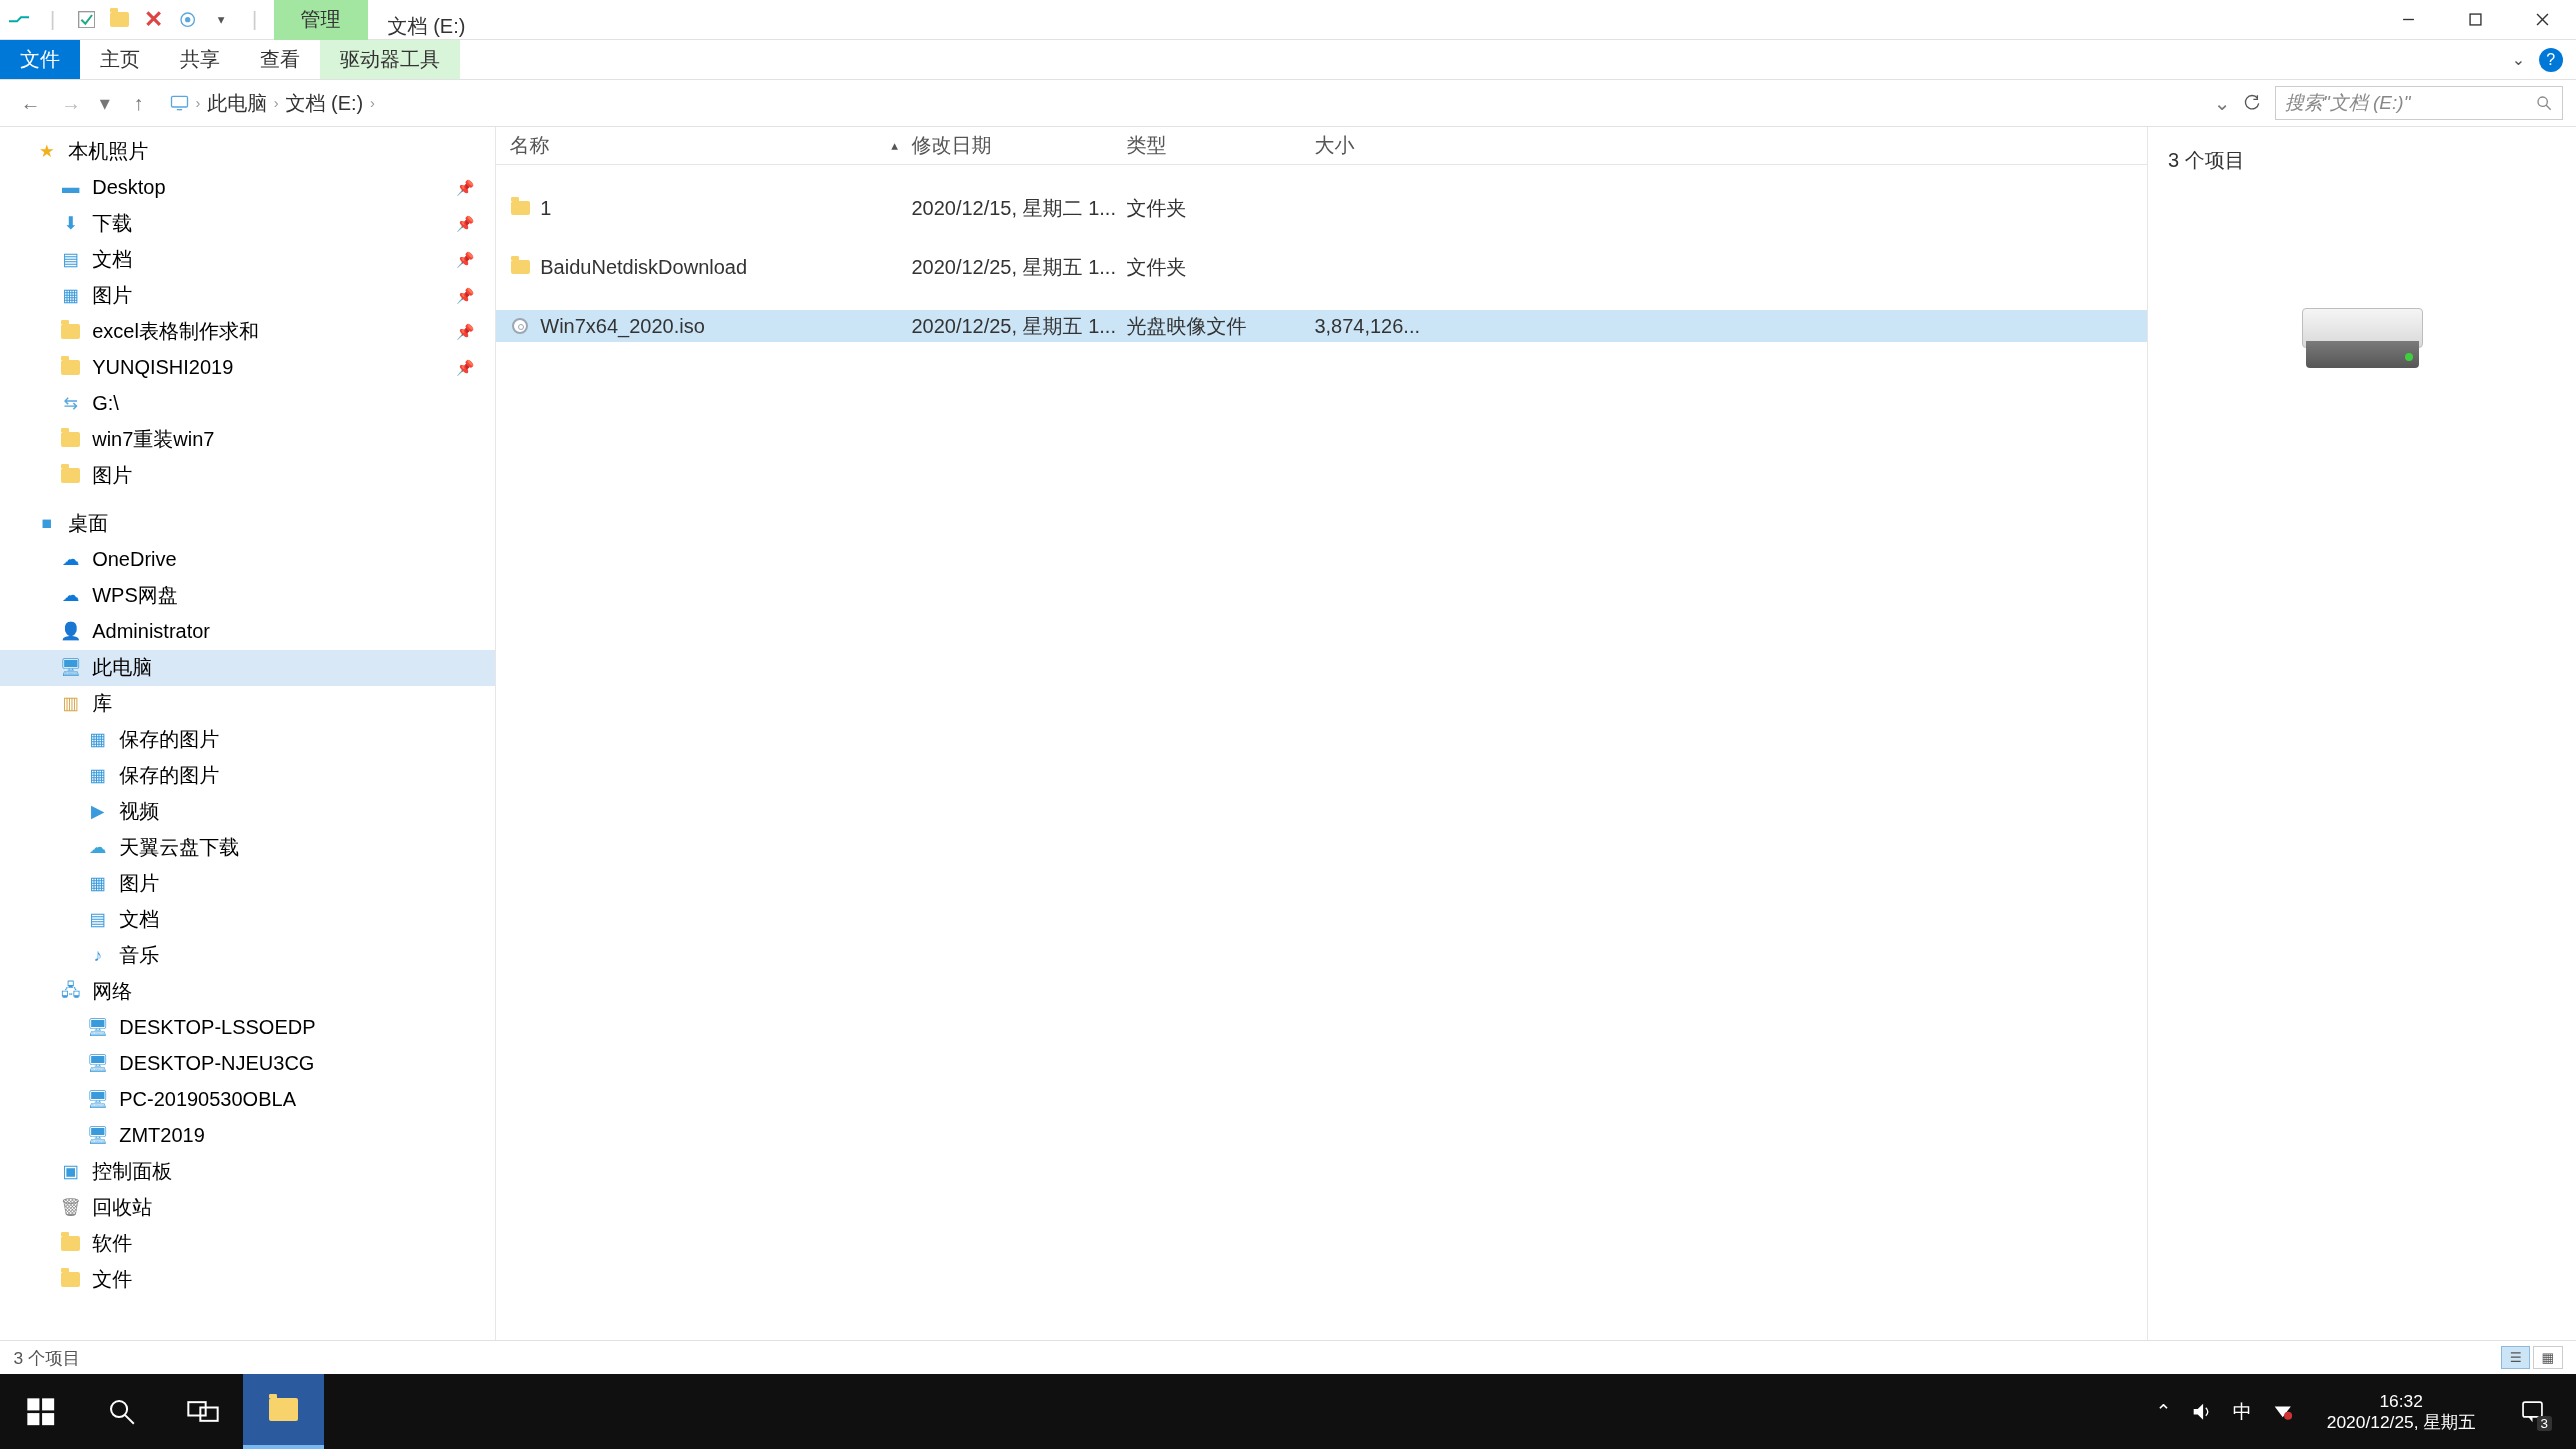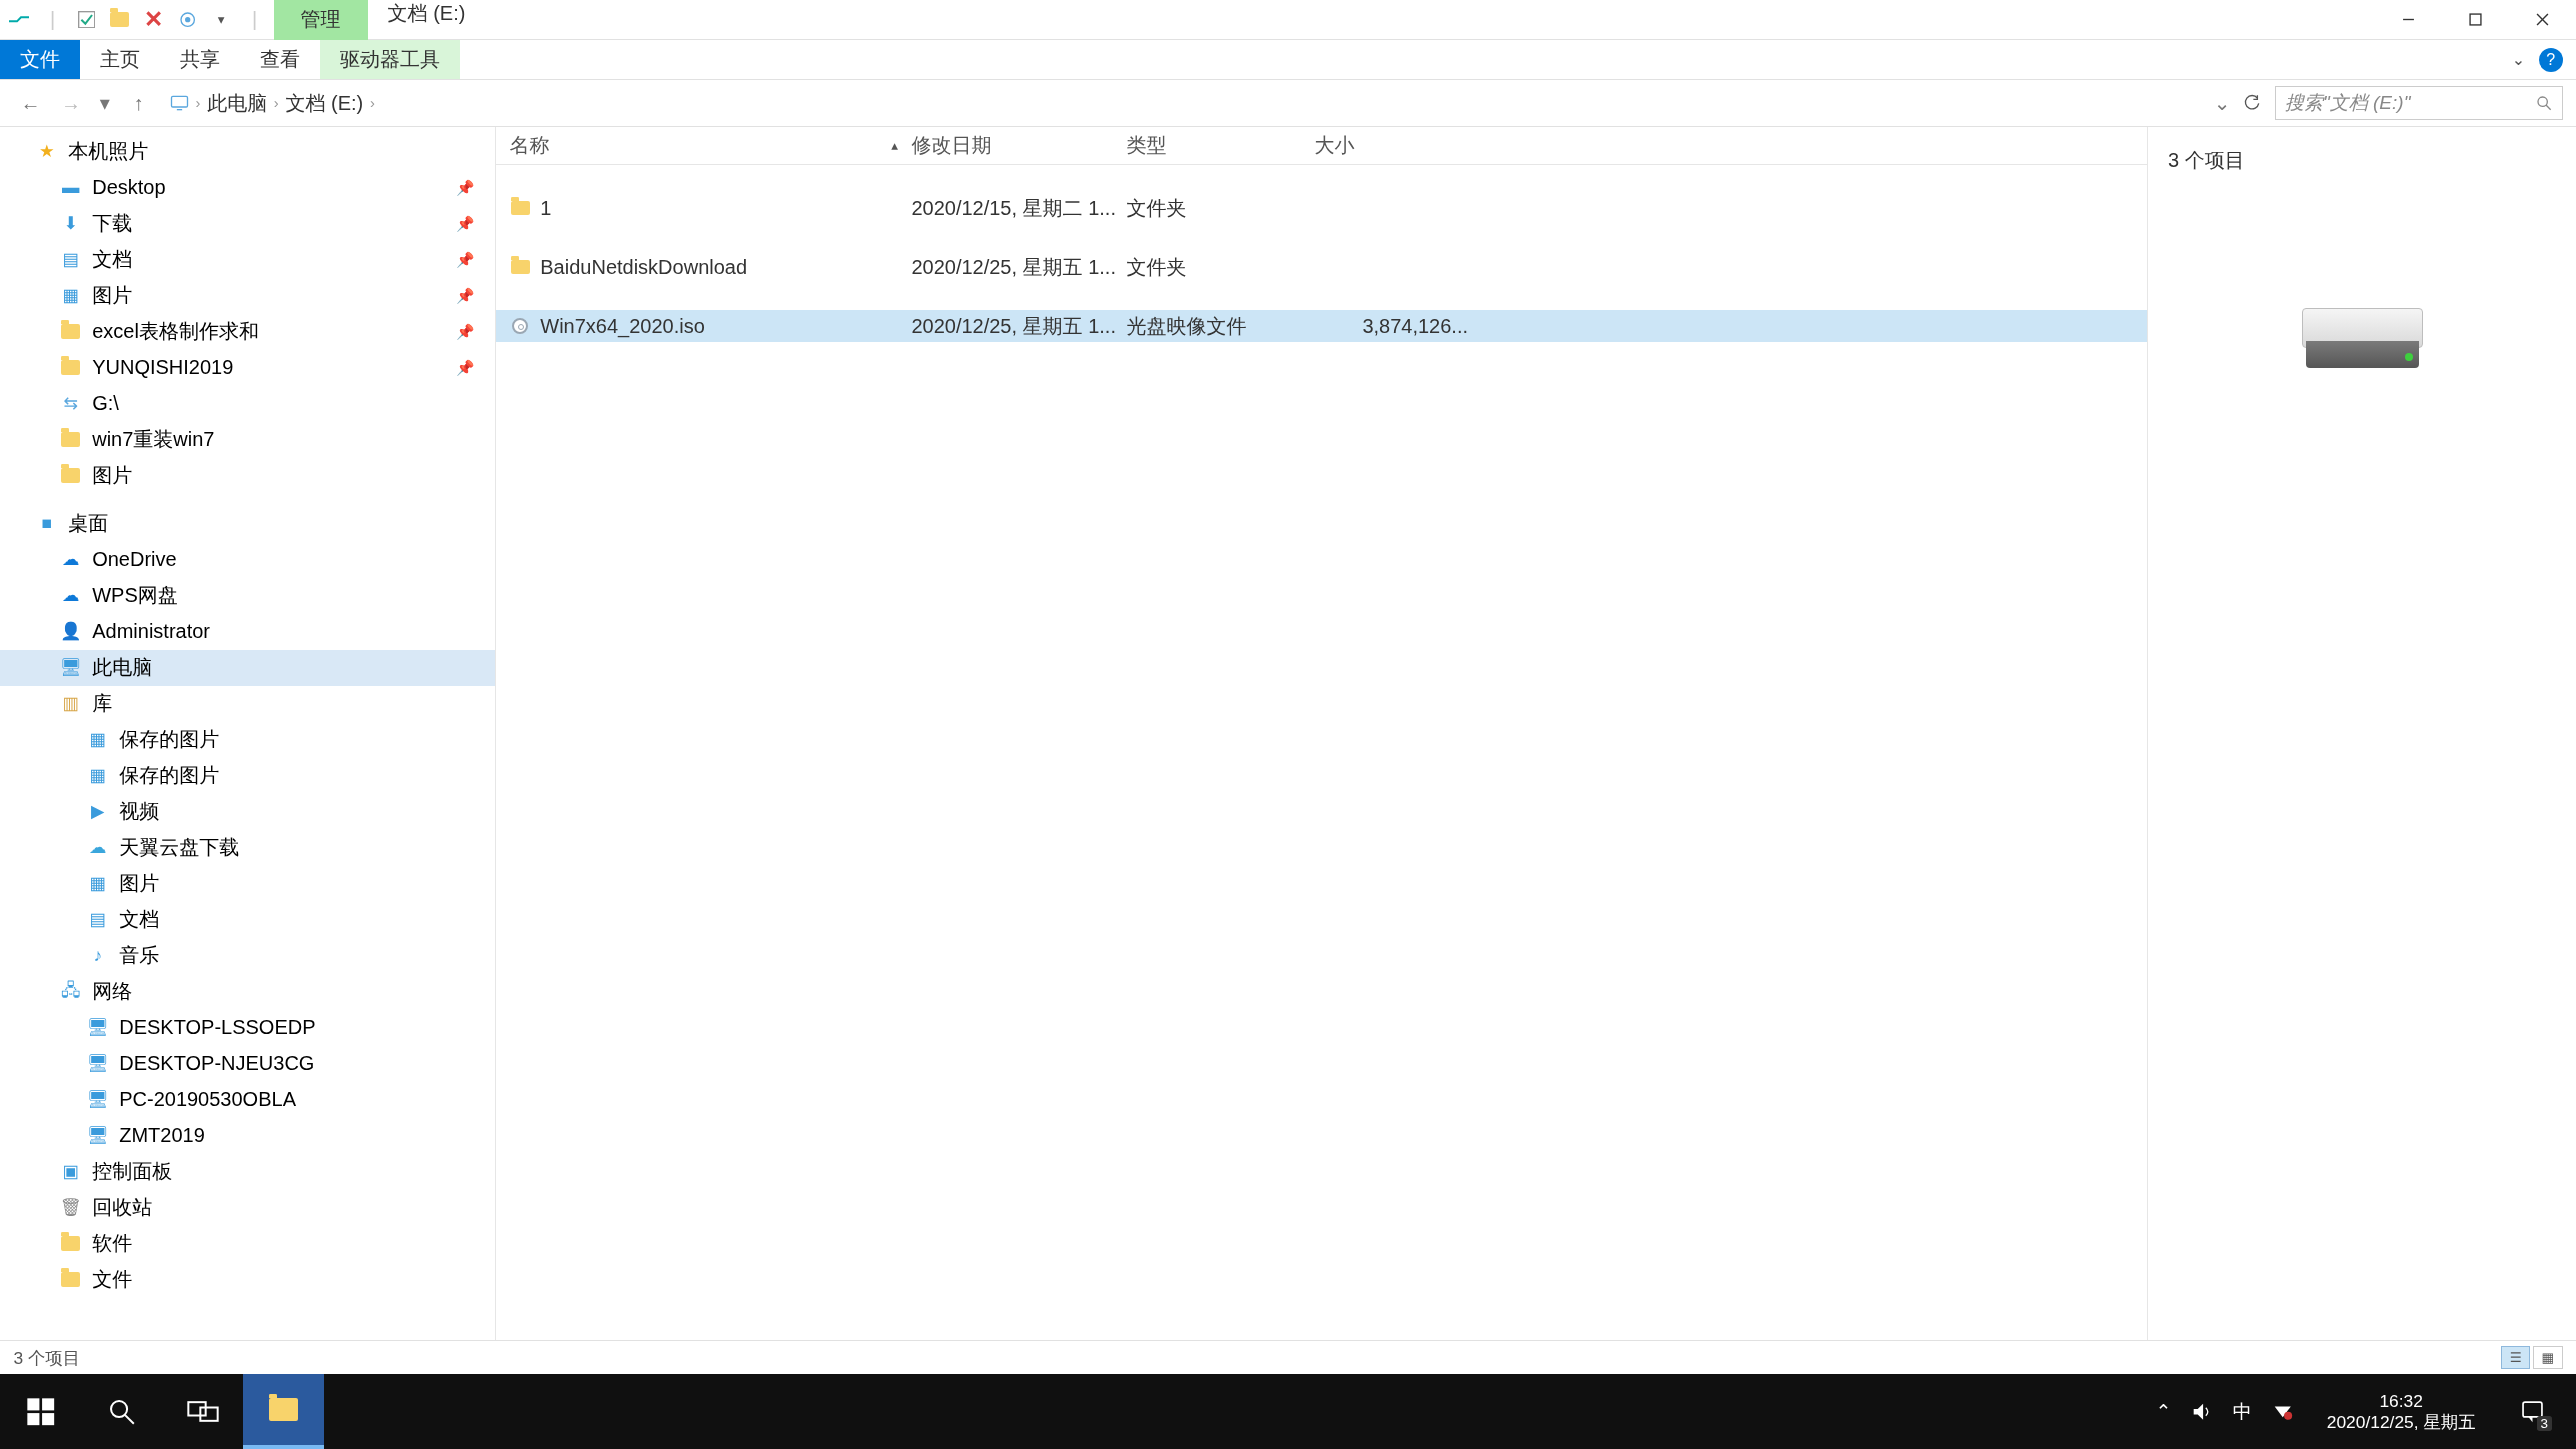--- a/index.html
+++ b/index.html
@@ -2,21 +2,21 @@
 <html><head>
 <meta charset="utf-8">
 <style>
 * { box-sizing: border-box; margin: 0; padding: 0; font-family: "Segoe UI", "Microsoft YaHei", sans-serif; }
 html, body { width: 2576px; height: 1449px; overflow: hidden; background: #fff; font-size: 20px; color: #000; }
 
 
 .titlebar { height: 40px; display: flex; align-items: center; background: #fff; border-bottom: 0.7px solid #e1e1e1; }
 .qat { display: flex; align-items: center; padding: 0 5.4px; gap: 6.7px; }
 .qat .icon { width: 27px; height: 27px; display: flex; align-items: center; justify-content: center; }
-.ribbon-context { height: 40px; display: flex; align-items: flex-start; }
+.ribbon-context { height: 40px; display: flex; align-items: flex-end; }
 .ribbon-context .manage { background: #a2e6a2; color: #333; padding: 0 27px; height: 40px; display: flex; align-items: center; }
 .ribbon-context .location { padding: 0 20px; color: #333; }
 .title-spacer { flex: 1; }
 .win-controls { display: flex; }
 .win-controls div { width: 67px; height: 40px; display: flex; align-items: center; justify-content: center; color: #333; }
 
 
 .ribbon-tabs { height: 40px; display: flex; align-items: stretch; border-bottom: 1.3px solid #e1e1e1; }
 .ribbon-tabs .tab { padding: 0 20px; display: flex; align-items: center; cursor: pointer; color: #333; }
 .ribbon-tabs .tab.file { background: #0078d7; color: #fff; }
@@ -54,21 +54,21 @@
 
 
 .filelist { flex: 1; display: flex; flex-direction: column; gap: 27px; }
 .columns { display: grid; grid-template-columns: 402px 215px 188px 107px; height: 38px; align-items: center; border-bottom: 0.7px solid #e6e6e6; color: #555; padding-left: 13.4px; }
 .columns .col { display: flex; align-items: center; gap: 5.4px; cursor: pointer; }
 .columns .sort-ind { margin-left: auto; color: #555; font-size: 13.4px; padding-right: 13.4px; }
 .row { display: grid; grid-template-columns: 402px 215px 188px 107px; height: 32px; align-items: center; padding-left: 13.4px; cursor: pointer; color: #333; }
 .row.selected { background: #cce5f6; }
 .row .name { display: flex; align-items: center; gap: 9.4px; }
 .row .fileic { width: 21.5px; height: 21.5px; display: inline-flex; align-items: center; justify-content: center; }
-.row .size { text-align: right; padding-right: 6.7px; margin-left: 48px; }
+.row .size { text-align: right; padding-right: 6.7px; }
 
 
 .preview { width: 429px; border-left: 0.7px solid #e6e6e6; padding: 20px; display: flex; flex-direction: column; align-items: center; }
 .preview .count { align-self: flex-start; color: #333; }
 .drive-icon { margin-top: 134px; width: 121px; height: 60px; position: relative; }
 .drive-icon .top { position: absolute; top: 0; left: 0; right: 0; height: 40px; background: linear-gradient(#f5f5f5,#d9d9d9); border: 1.3px solid #bdbdbd; border-radius: 4px; }
 .drive-icon .front { position: absolute; bottom: 0; left: 4px; right: 4px; height: 27px; background: linear-gradient(#7a7a7a,#565656); border-radius: 0 0 4px 4px; }
 .drive-icon .led { position: absolute; bottom: 6.7px; right: 9.4px; width: 8px; height: 8px; background: #3ecf3e; border-radius: 50%; }
 
 

